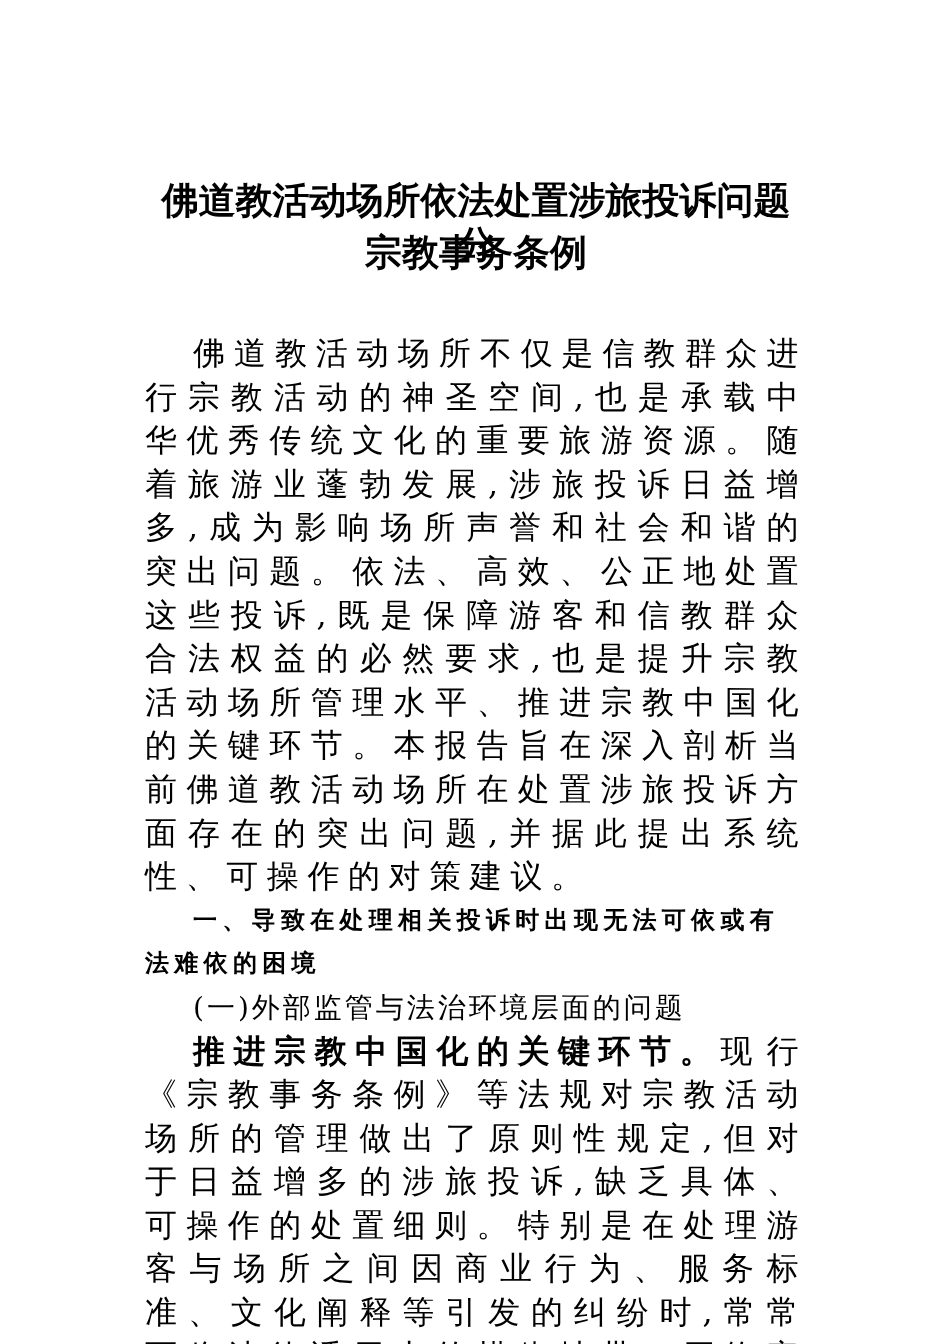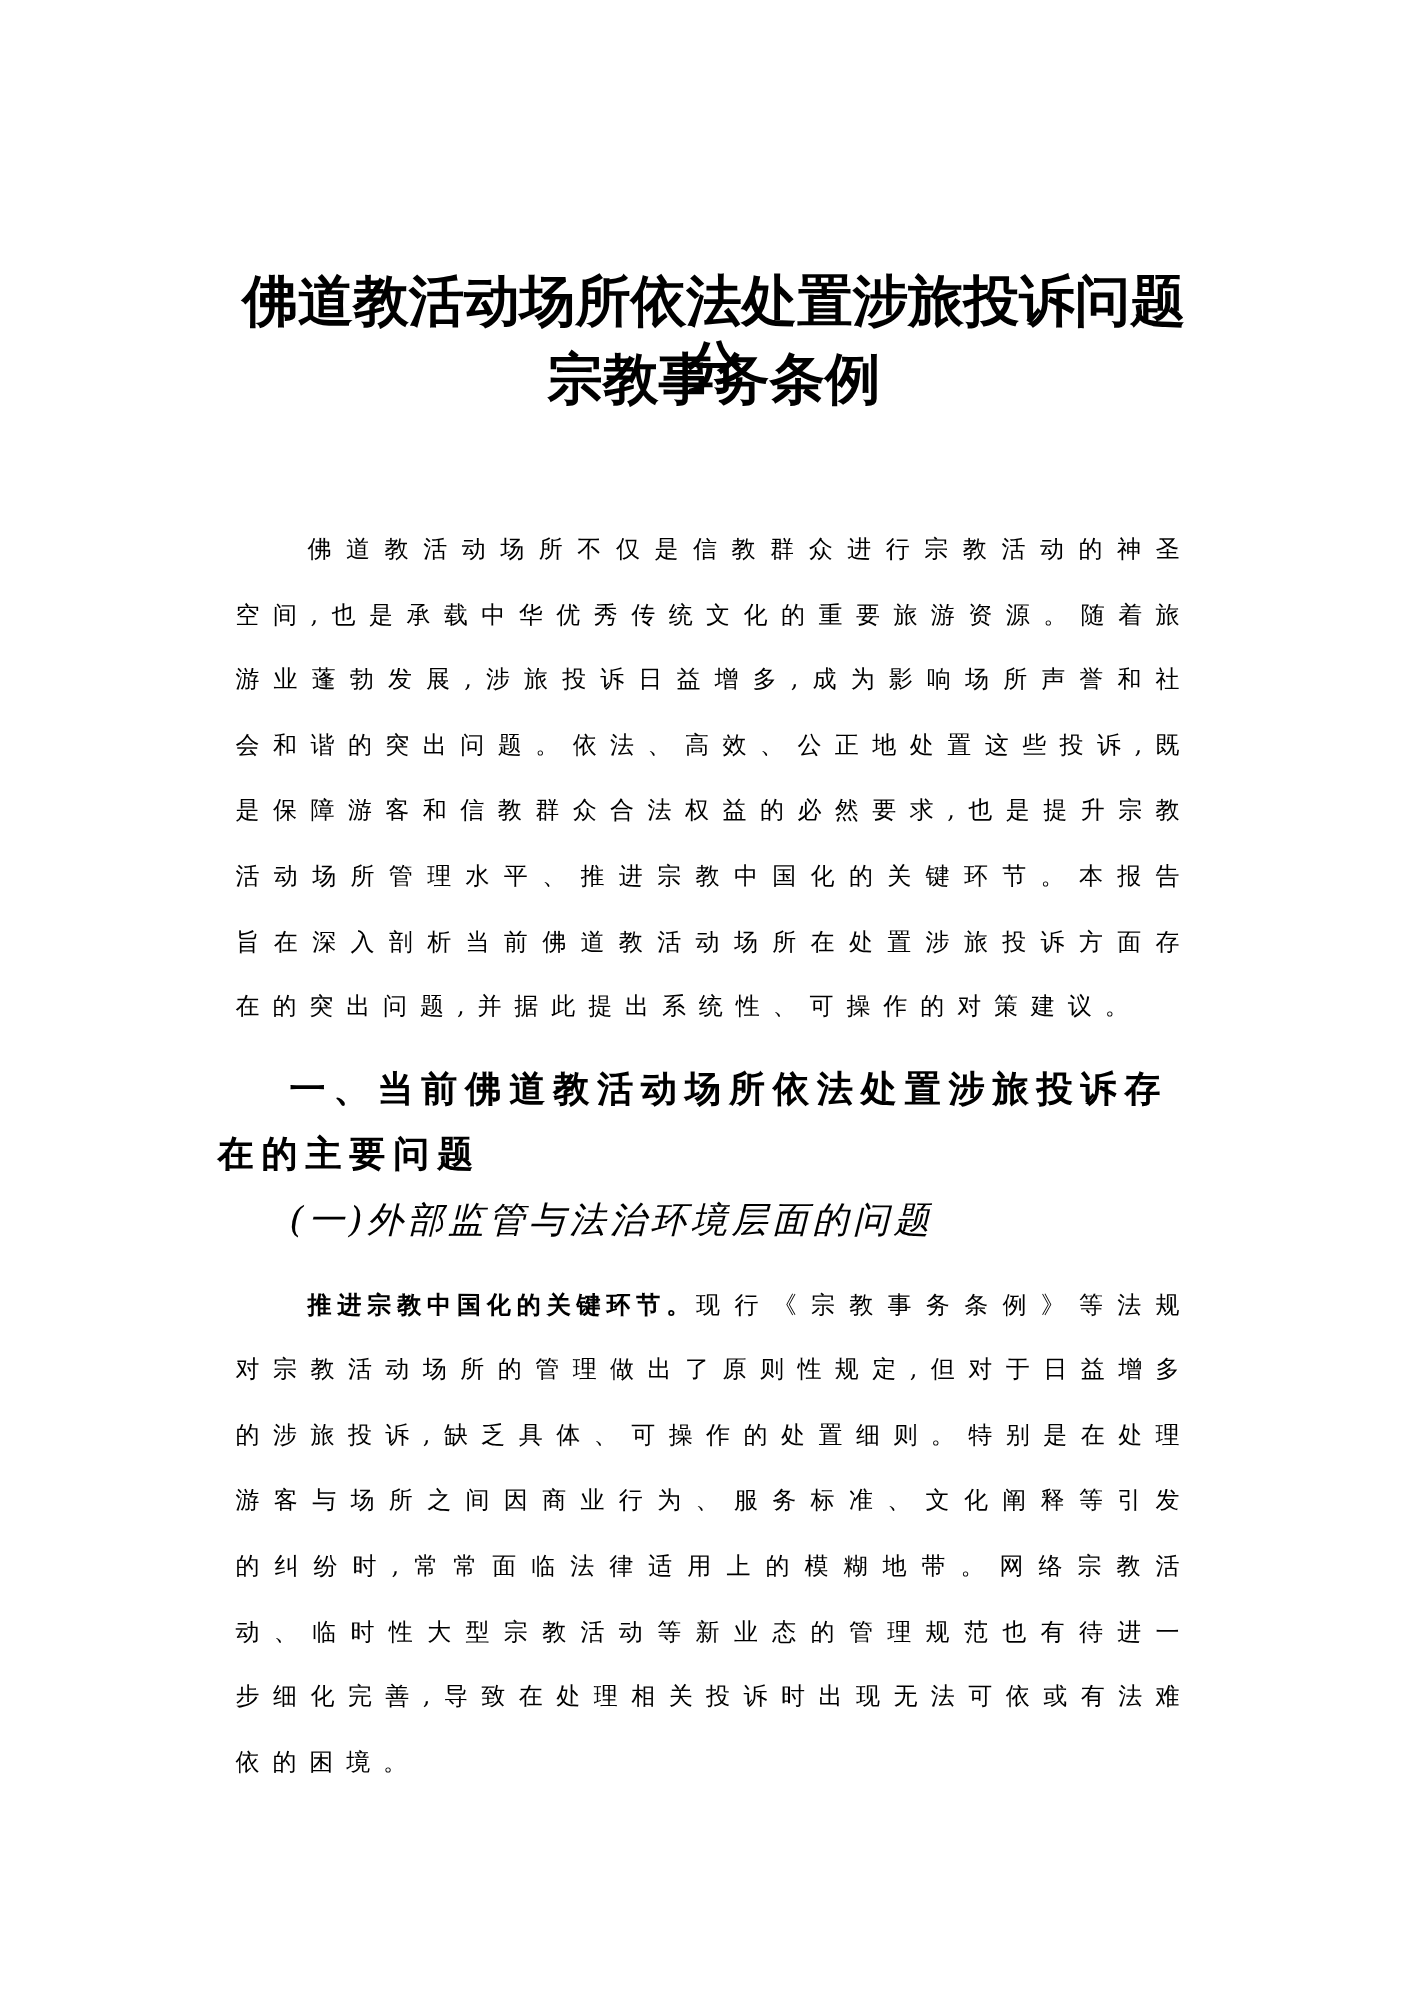--- a/index.html
+++ b/index.html
@@ -28,62 +28,61 @@
     }
     .title-line1 { top: 166px; margin-top: 12px; }
     .title-line2 { top: 230px; }
     .body {
       position: absolute;
       left: 145px;
       top: 332px;
       width: 662px;
     }
     .para {
-      margin: 12px;
-      font-size: 16px;
+      margin: 0;
+      font-size: 32px;
       line-height: 43.6px;
       text-indent: 48px;
       text-align: justify;
       text-align-last: left;
       letter-spacing: 9px;
       word-break: break-all;
     }
     .para-tight { letter-spacing: 8.6px; }
     .heading1 {
       margin: 0;
       font-family: "DejaVu Sans", "Liberation Sans", sans-serif;
       font-weight: bold;
       font-size: 24px;
       line-height: 43.6px;
       text-indent: 48px;
       letter-spacing: 5.3px;
       word-break: break-all;
     }
     .heading2 {
       margin: 0;
-      font-size: 24px;
+      font-size: 28px;
       line-height: 43.6px;
       text-indent: 48px;
       letter-spacing: 3px;
-      font-style: italic;
     }
     .lead {
       font-family: "DejaVu Sans", "Liberation Sans", sans-serif;
       font-weight: bold;
       letter-spacing: 3px;
     }
   </style>
 </head>
 <body>
 
 <div class="title title-line1">佛道教活动场所依法处置涉旅投诉问题分</div>
 <div class="title title-line2">宗教事务条例</div>
 
 <div class="body">
   <p class="para para-tight">佛道教活动场所不仅是信教群众进行宗教活动的神圣空间,也是承载中华优秀传统文化的重要旅游资源。随着旅游业蓬勃发展,涉旅投诉日益增多,成为影响场所声誉和社会和谐的突出问题。依法、高效、公正地处置这些投诉,既是保障游客和信教群众合法权益的必然要求,也是提升宗教活动场所管理水平、推进宗教中国化的关键环节。本报告旨在深入剖析当前佛道教活动场所在处置涉旅投诉方面存在的突出问题,并据此提出系统性、可操作的对策建议。</p>
 
-  <p class="heading1">一、当前佛道教活动场所依法处置涉旅投诉存在的主要问题</p>
+  <p class="heading1">一、导致在处理相关投诉时出现无法可依或有法难依的困境</p>
 
   <p class="heading2">(一)外部监管与法治环境层面的问题</p>
 
   <p class="para para-tight"><span class="lead">推进宗教中国化的关键环节。</span><span>现行《宗教事务条例》等法规对宗教活动场所的管理做出了原则性规定,但对于日益增多的涉旅投诉,缺乏具体、可操作的处置细则。特别是在处理游客与场所之间因商业行为、服务标准、文化阐释等引发的纠纷时,常常面临法律适用上的模糊地带。网络宗教活动、临时性大型宗教活动等新业态的管理规范也有待进一步细化完善,导致在处理相关投诉时出现无法可依或有法难依的困境。</span></p>
 
 </div>
 
 </body></html>

